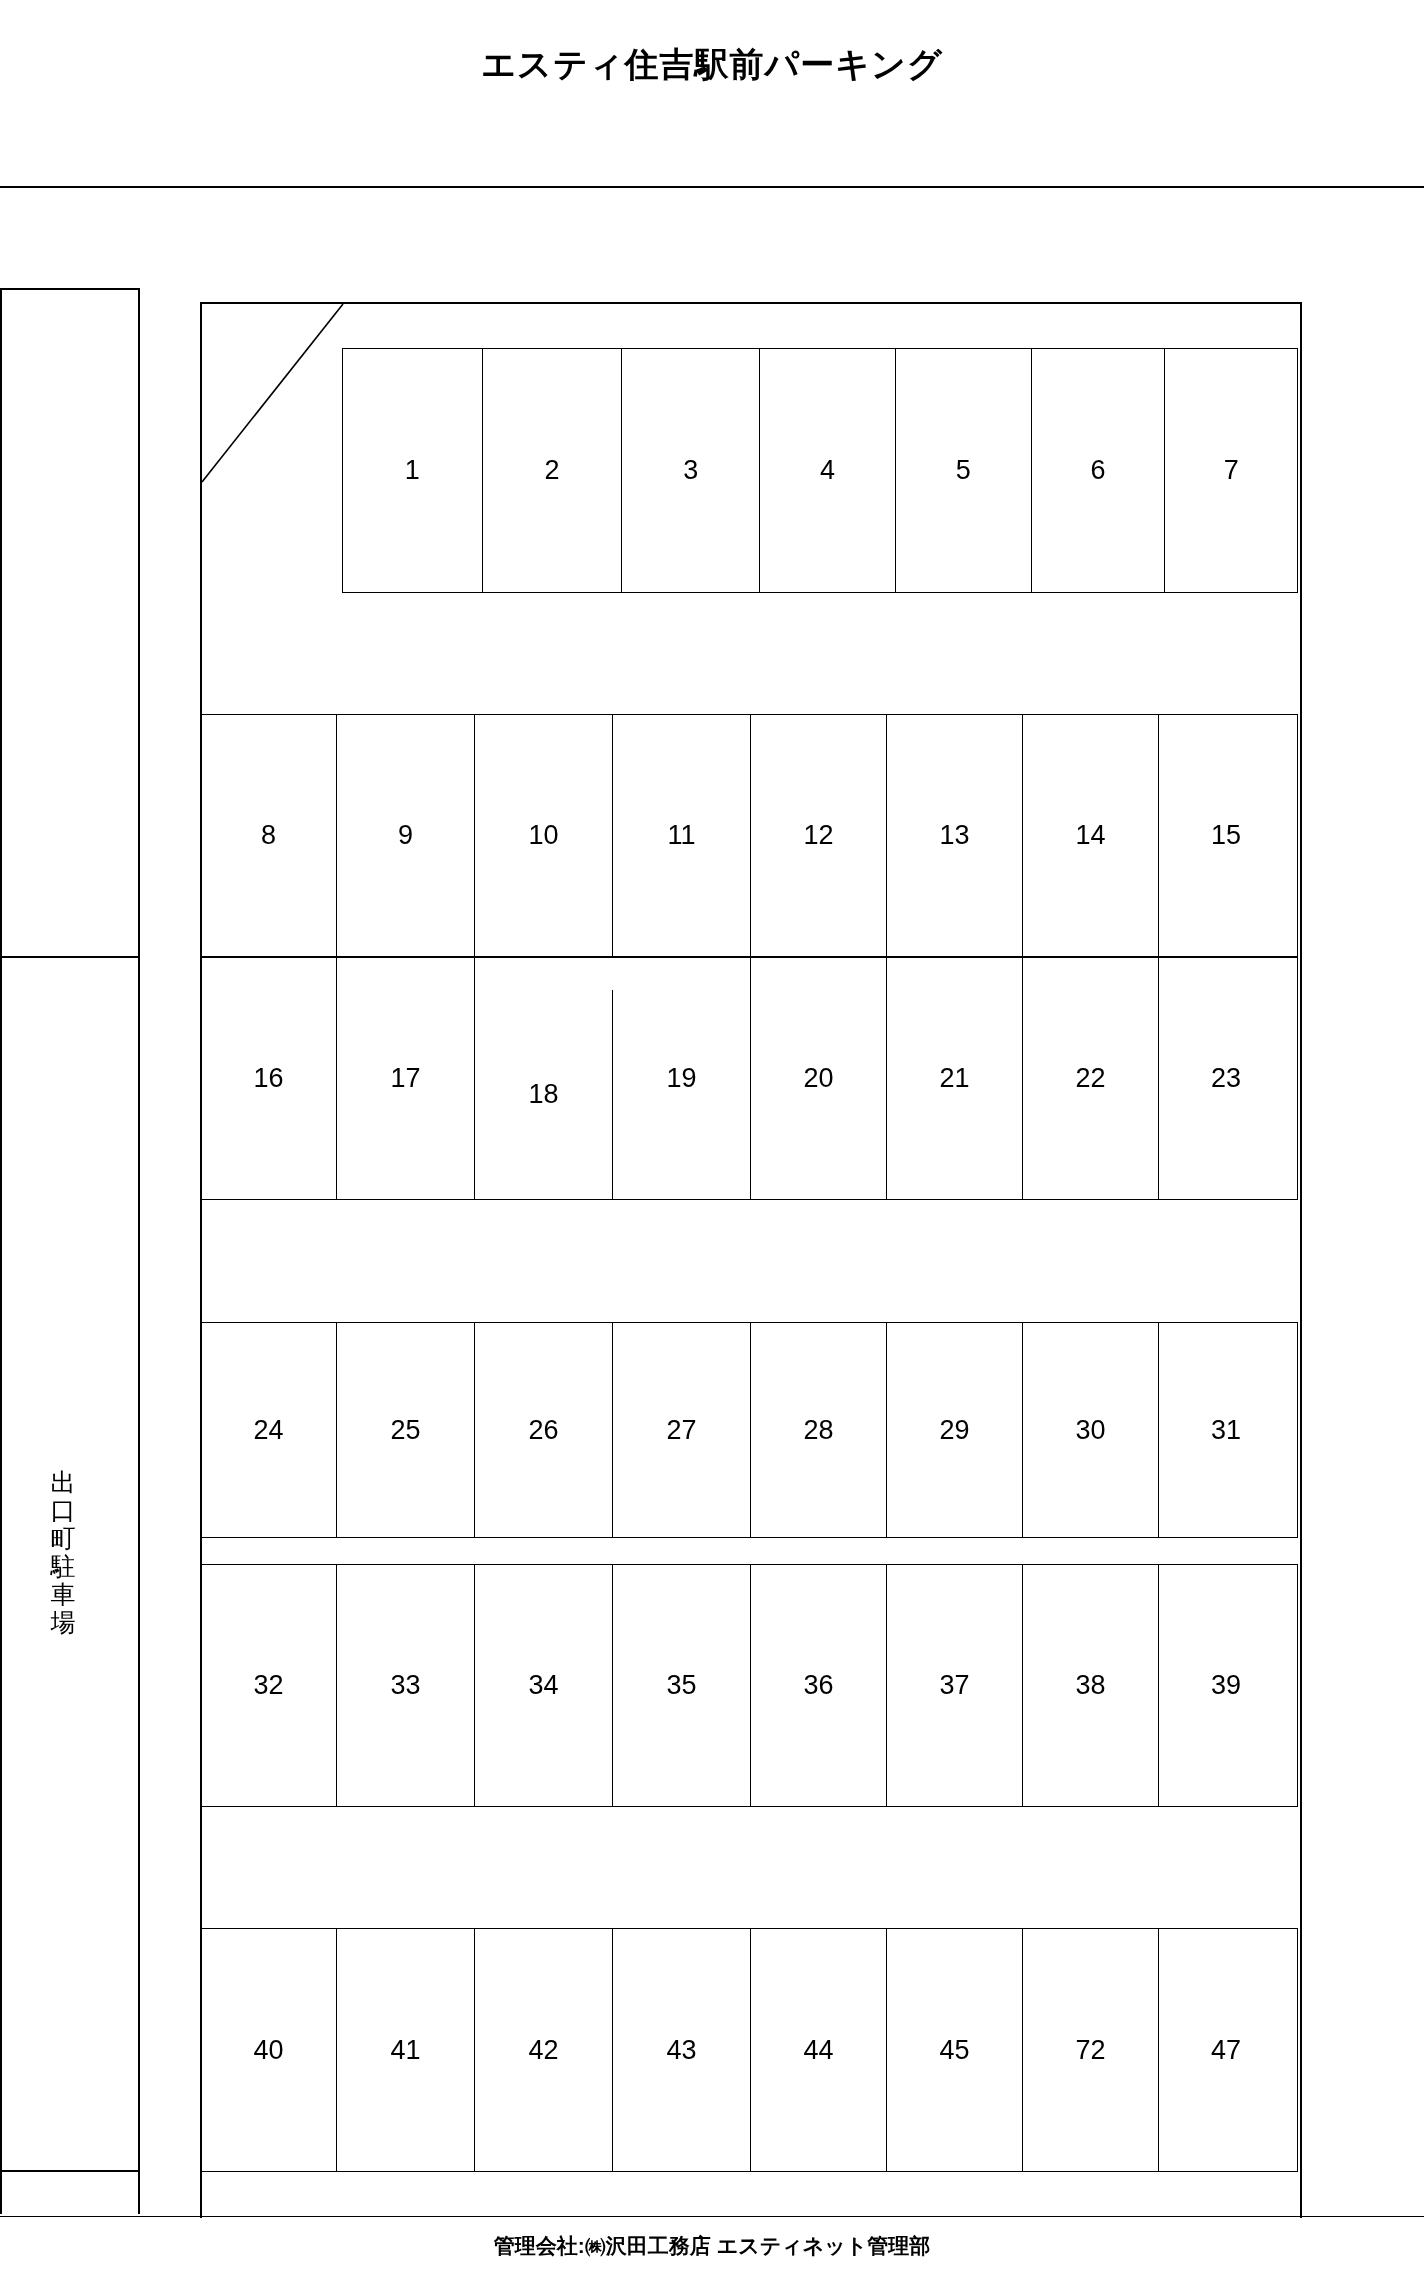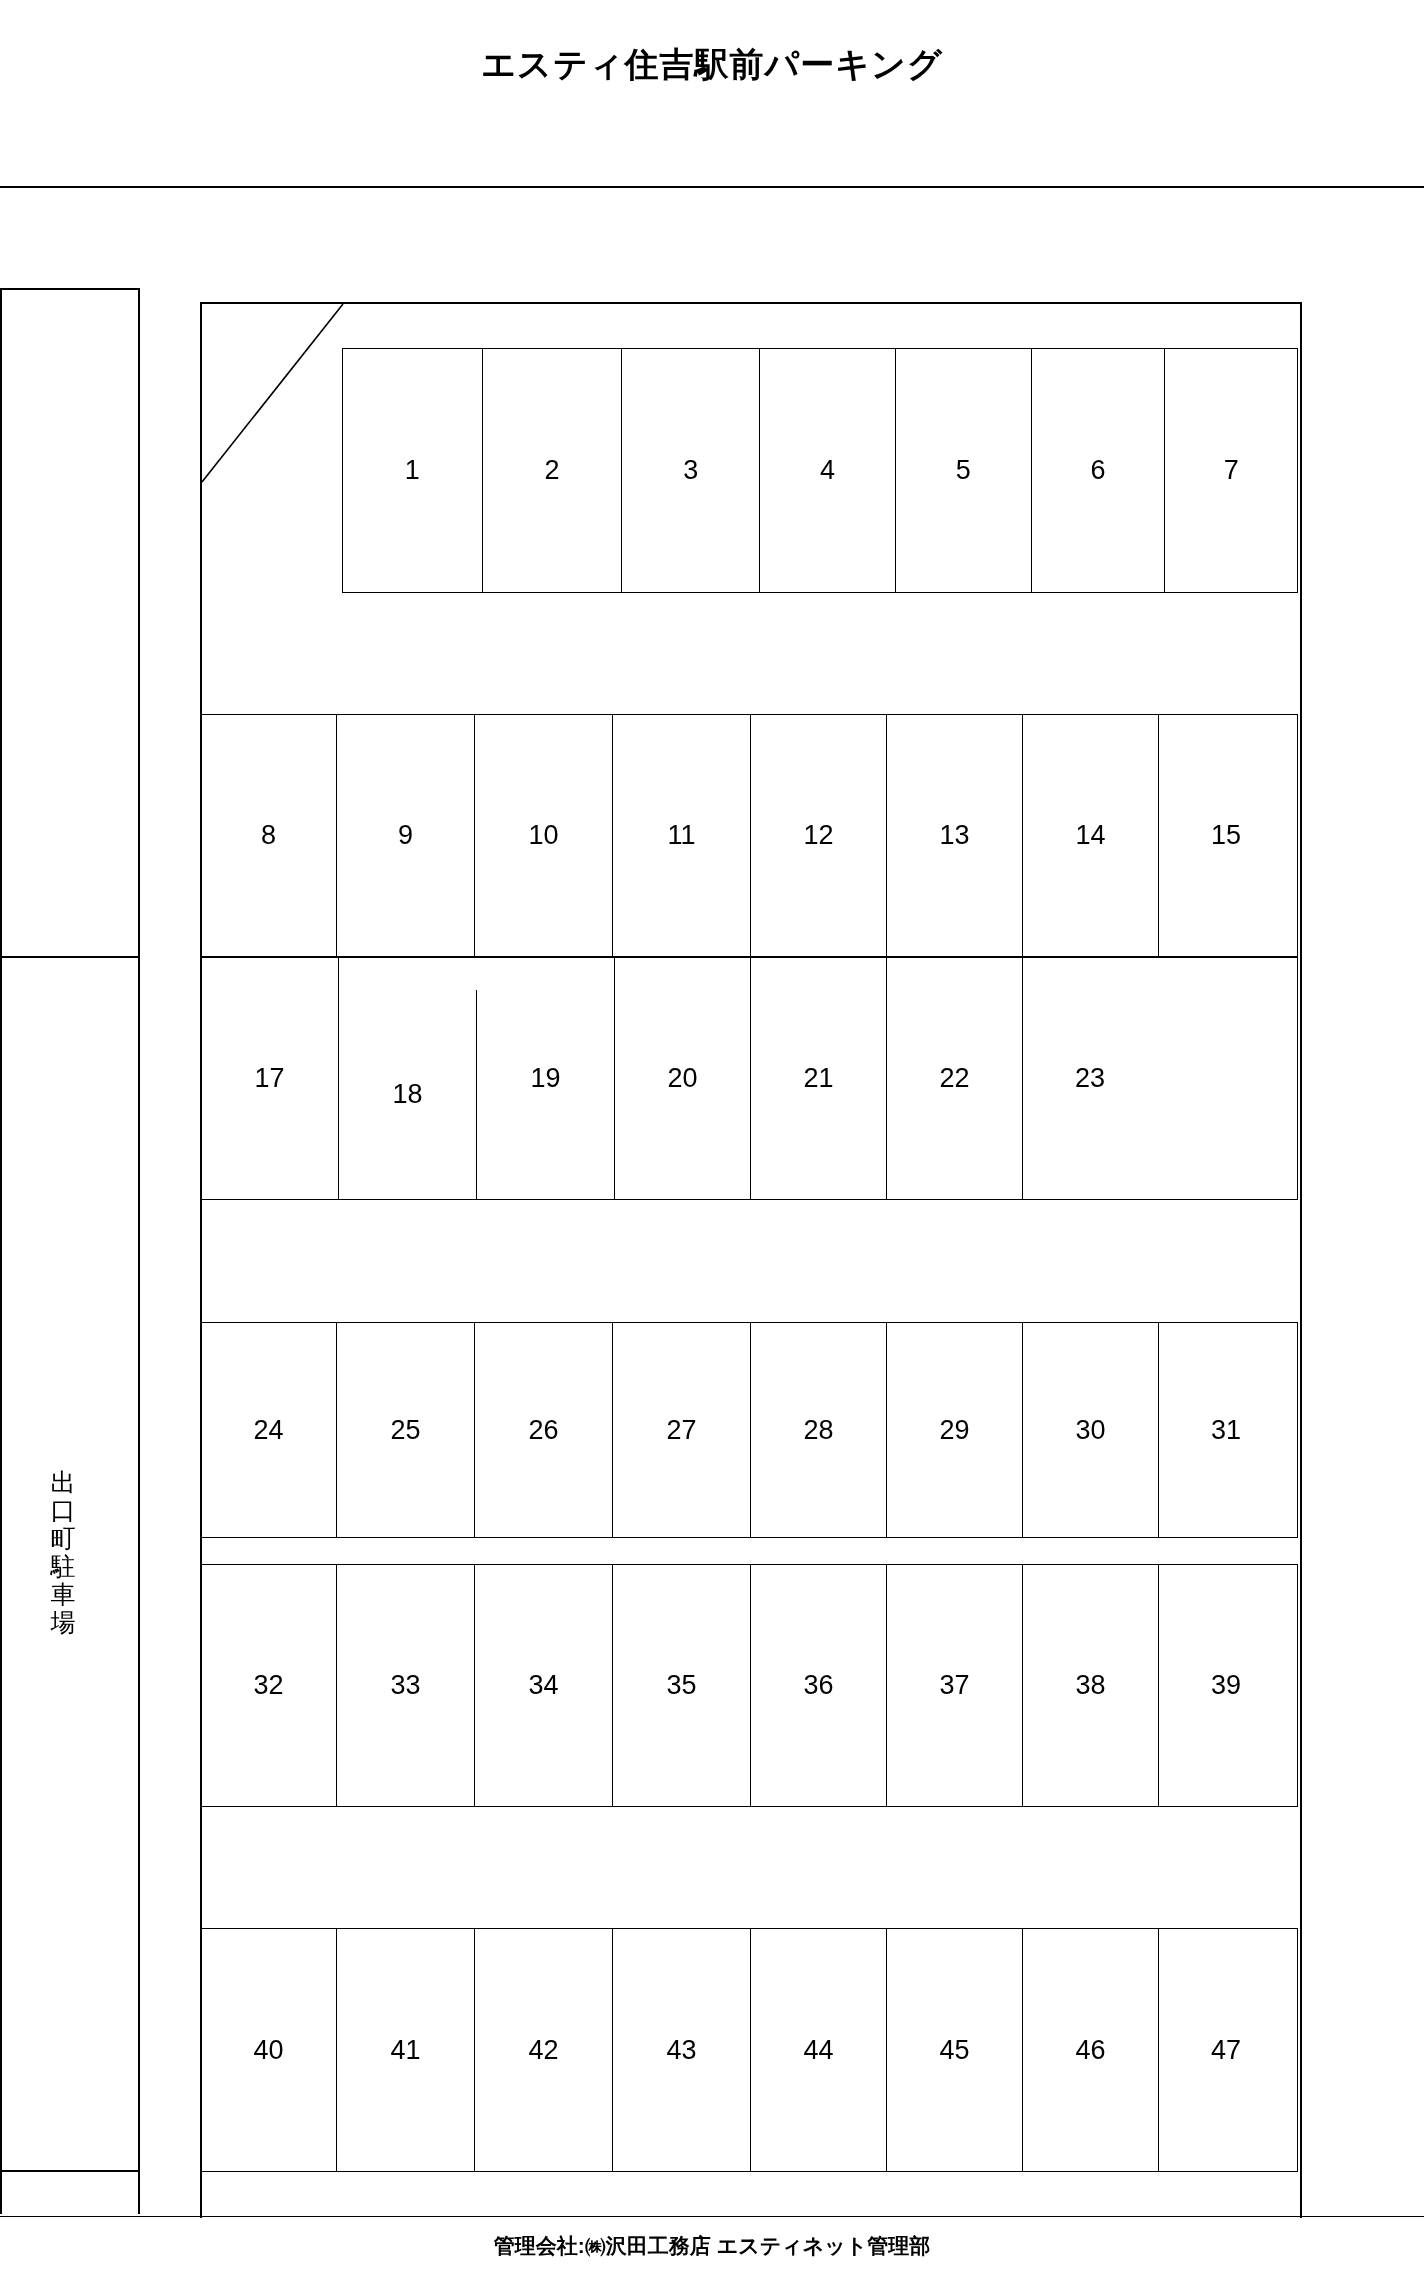--- a/index.html
+++ b/index.html
@@ -200,20 +200,23 @@
       </div>
     <div class="cell" style="width:136px;">
         <span>14</span>
       </div>
     <div class="cell" style="width:134px;">
         <span>15</span>
       </div>
   </div>
 
   <div class="row" style="left:200px; top:957px; width:1098px; height:243px;">
+    <div class="cell" style="width:136px;">
+        <span>16</span>
+      </div>
     <div class="cell" style="width:138px;">
         <span>17</span>
       </div>
     <div class="cell" style="width:138px;margin-top:32px;">
         <span>18</span>
       </div>
     <div class="cell" style="width:138px;">
         <span>19</span>
       </div>
     <div class="cell" style="width:136px;">
@@ -297,21 +300,21 @@
     <div class="cell" style="width:138px;">
         <span>43</span>
       </div>
     <div class="cell" style="width:136px;">
         <span>44</span>
       </div>
     <div class="cell" style="width:136px;">
         <span>45</span>
       </div>
     <div class="cell" style="width:136px;">
-        <span>46</span>
+        <span>72</span>
       </div>
     <div class="cell" style="width:134px;">
         <span>47</span>
       </div>
   </div>
 
   <div class="footer-rule"></div>
   <div class="footer">管理会社:㈱沢田工務店  エスティネット管理部</div>
 
 </div>

